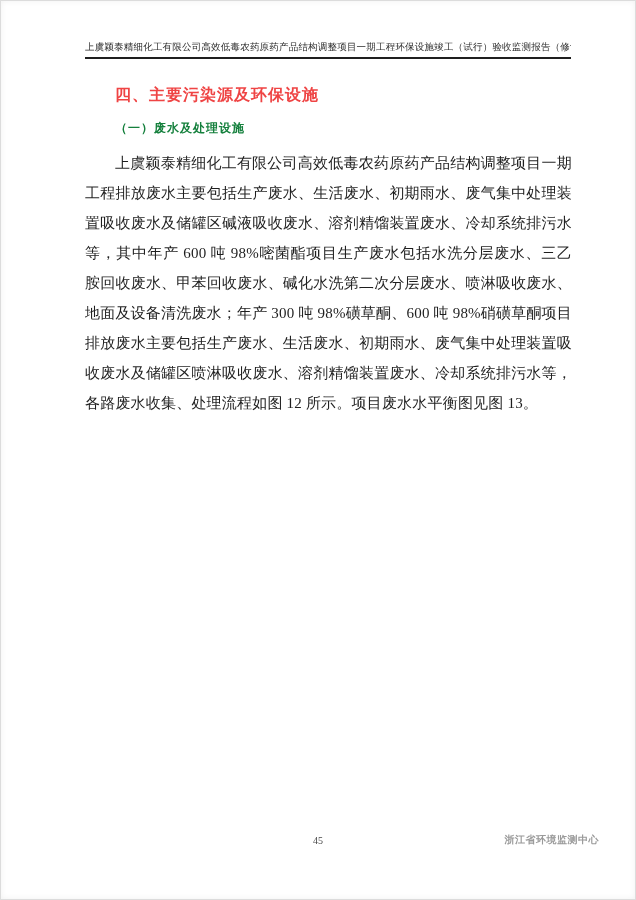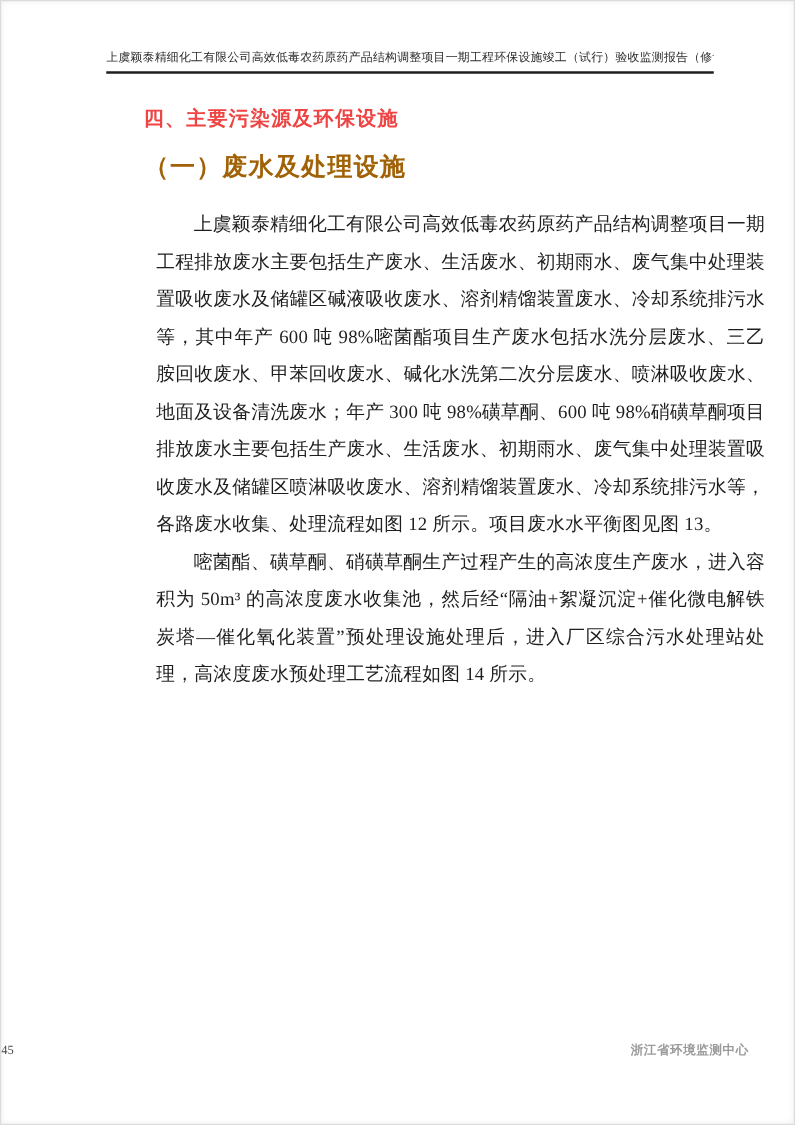--- a/index.html
+++ b/index.html
@@ -43,46 +43,46 @@
     font-size: 16px;
     font-weight: bold;
     color: #ef4444;
     letter-spacing: 1px;
   }
   .subsection-heading {
     position: absolute;
     top: 119px;
     left: 114px;
     margin: 0;
-    font-size: 20px;
+    font-size: 12px;
     font-weight: bold;
-    color: #a16207;
+    color: #15803d;
     letter-spacing: 1px;
   }
   .body-text {
     position: absolute;
-    top: 164px;
+    top: 147px;
     left: 84px;
     width: 487px;
-    margin-left: 40px;
   }
   .body-text p {
     margin: 0;
     font-size: 15px;
     line-height: 30px;
     text-align: justify;
     text-indent: 2em;
     letter-spacing: 0.2px;
     color: #1e1e1e;
   }
   .footer-page-number {
     position: absolute;
     bottom: 53px;
     left: 0;
     width: 100%;
+    text-align: center;
     font-size: 10px;
     color: #4a4a4a;
   }
   .footer-org {
     position: absolute;
     bottom: 52px;
     right: 36px;
     font-size: 10px;
     color: #9a9a9a;
     letter-spacing: 0.5px;
@@ -95,20 +95,19 @@
 <div class="page">
 
   <div class="doc-header">上虞颖泰精细化工有限公司高效低毒农药原药产品结构调整项目一期工程环保设施竣工（试行）验收监测报告（修订版）</div>
 
   <h1 class="section-heading">四、主要污染源及环保设施</h1>
 
   <h2 class="subsection-heading">（一）废水及处理设施</h2>
 
   <div class="body-text">
     <p>上虞颖泰精细化工有限公司高效低毒农药原药产品结构调整项目一期工程排放废水主要包括生产废水、生活废水、初期雨水、废气集中处理装置吸收废水及储罐区碱液吸收废水、溶剂精馏装置废水、冷却系统排污水等，其中年产 600 吨 98%嘧菌酯项目生产废水包括水洗分层废水、三乙胺回收废水、甲苯回收废水、碱化水洗第二次分层废水、喷淋吸收废水、地面及设备清洗废水；年产 300 吨 98%磺草酮、600 吨 98%硝磺草酮项目排放废水主要包括生产废水、生活废水、初期雨水、废气集中处理装置吸收废水及储罐区喷淋吸收废水、溶剂精馏装置废水、冷却系统排污水等，各路废水收集、处理流程如图 12 所示。项目废水水平衡图见图 13。</p>
-    <p>嘧菌酯、磺草酮、硝磺草酮生产过程产生的高浓度生产废水，进入容积为 50m³ 的高浓度废水收集池，然后经“隔油+絮凝沉淀+催化微电解铁炭塔—催化氧化装置”预处理设施处理后，进入厂区综合污水处理站处理，高浓度废水预处理工艺流程如图 14 所示。</p>
   </div>
 
   <div class="footer-page-number">45</div>
 
   <div class="footer-org">浙江省环境监测中心</div>
 
 </div>
 
 </body></html>

